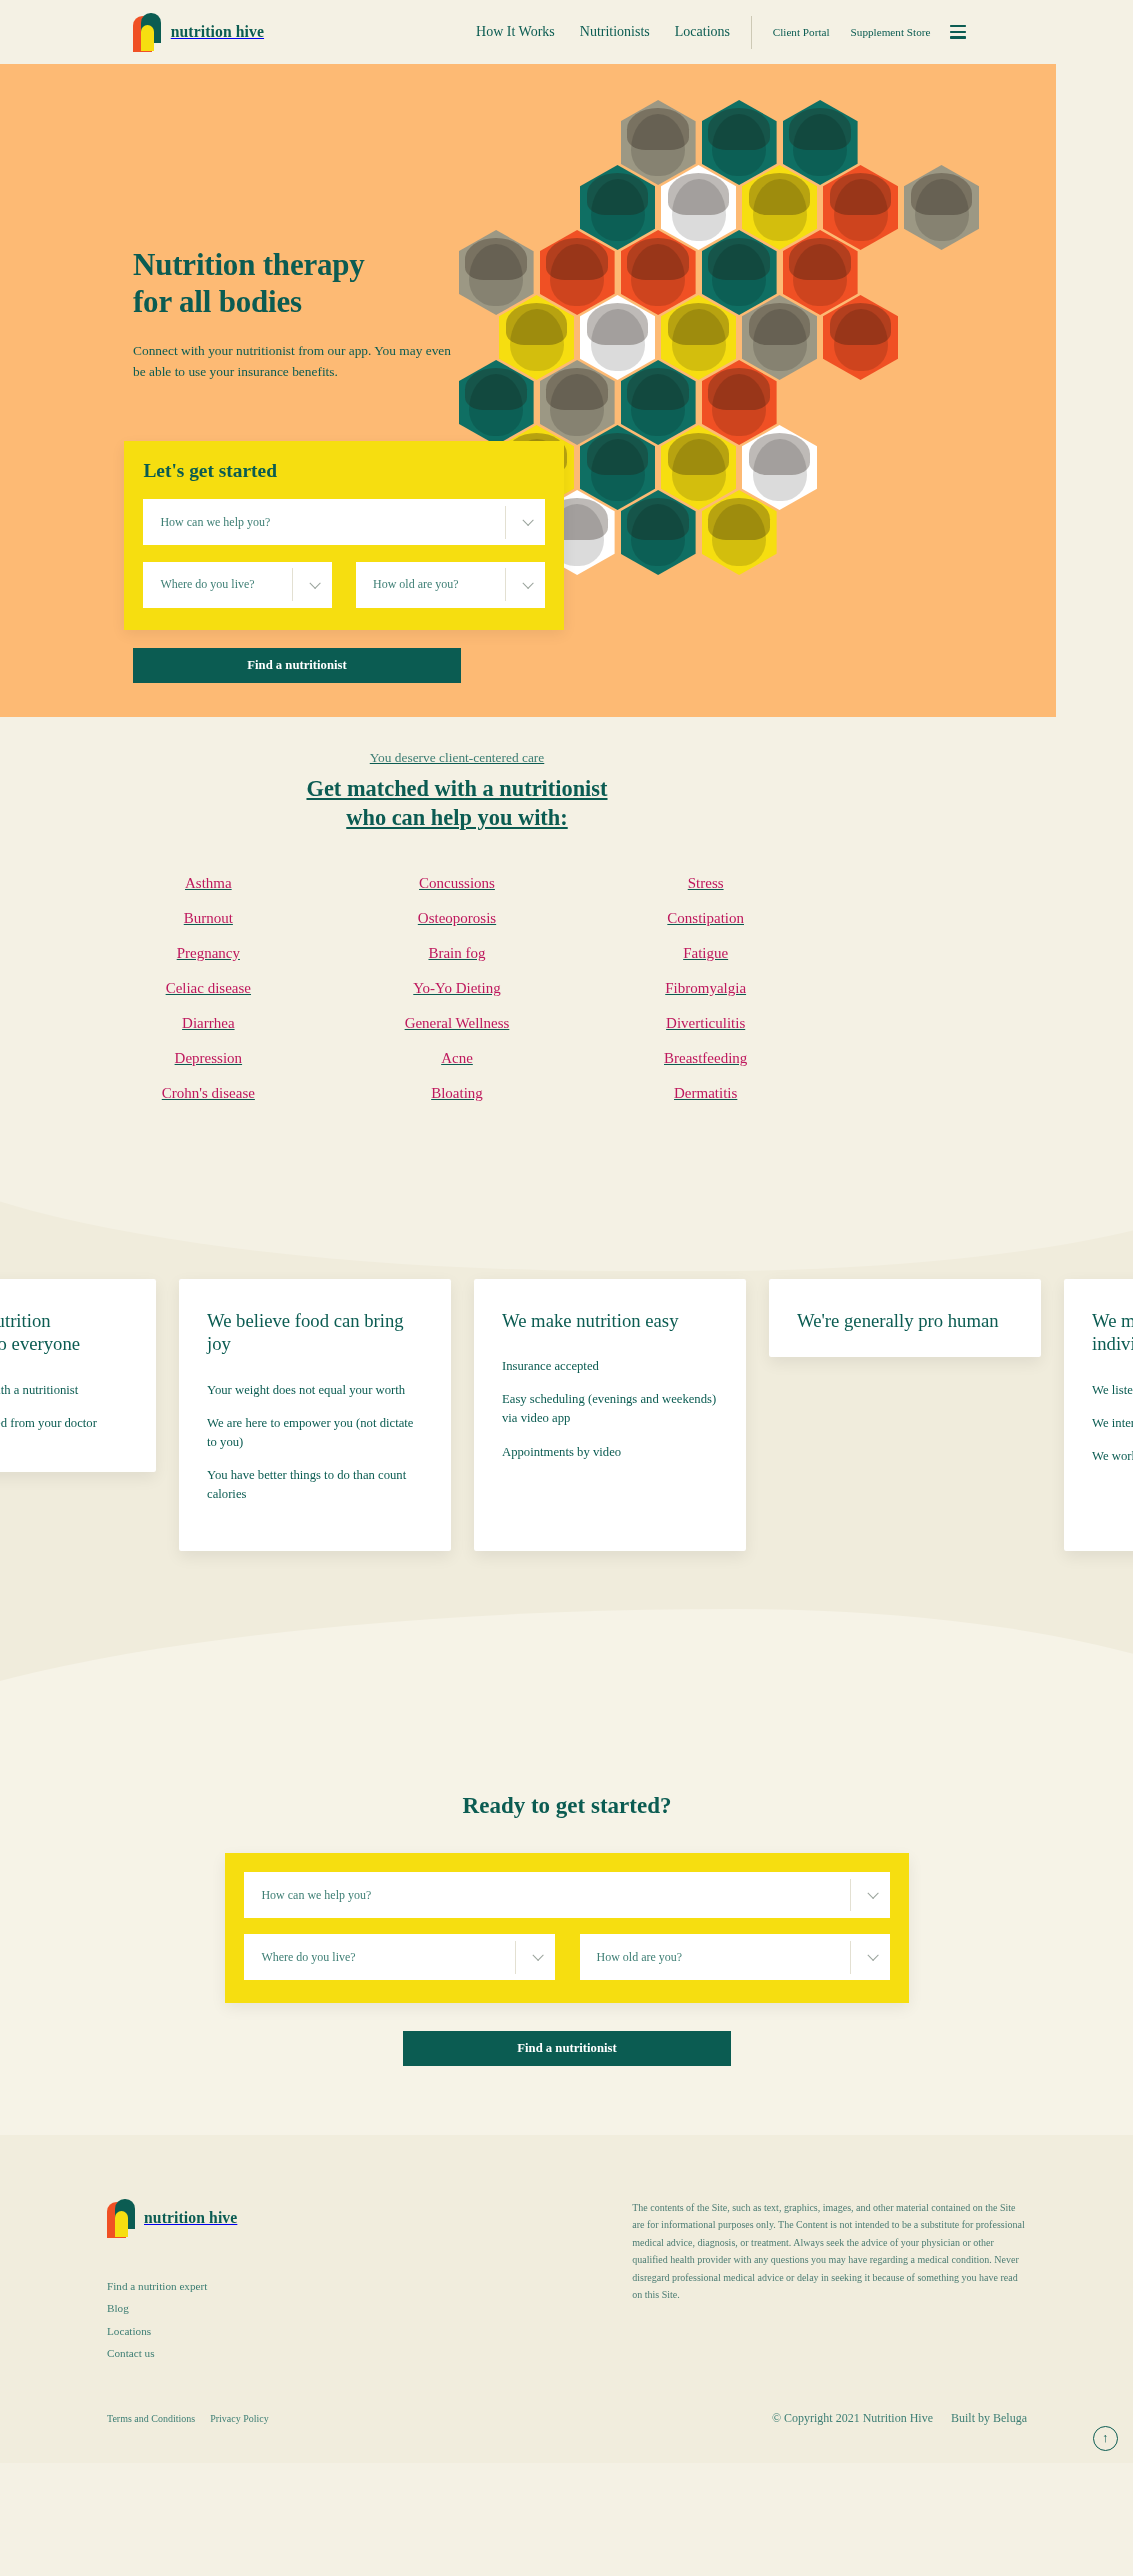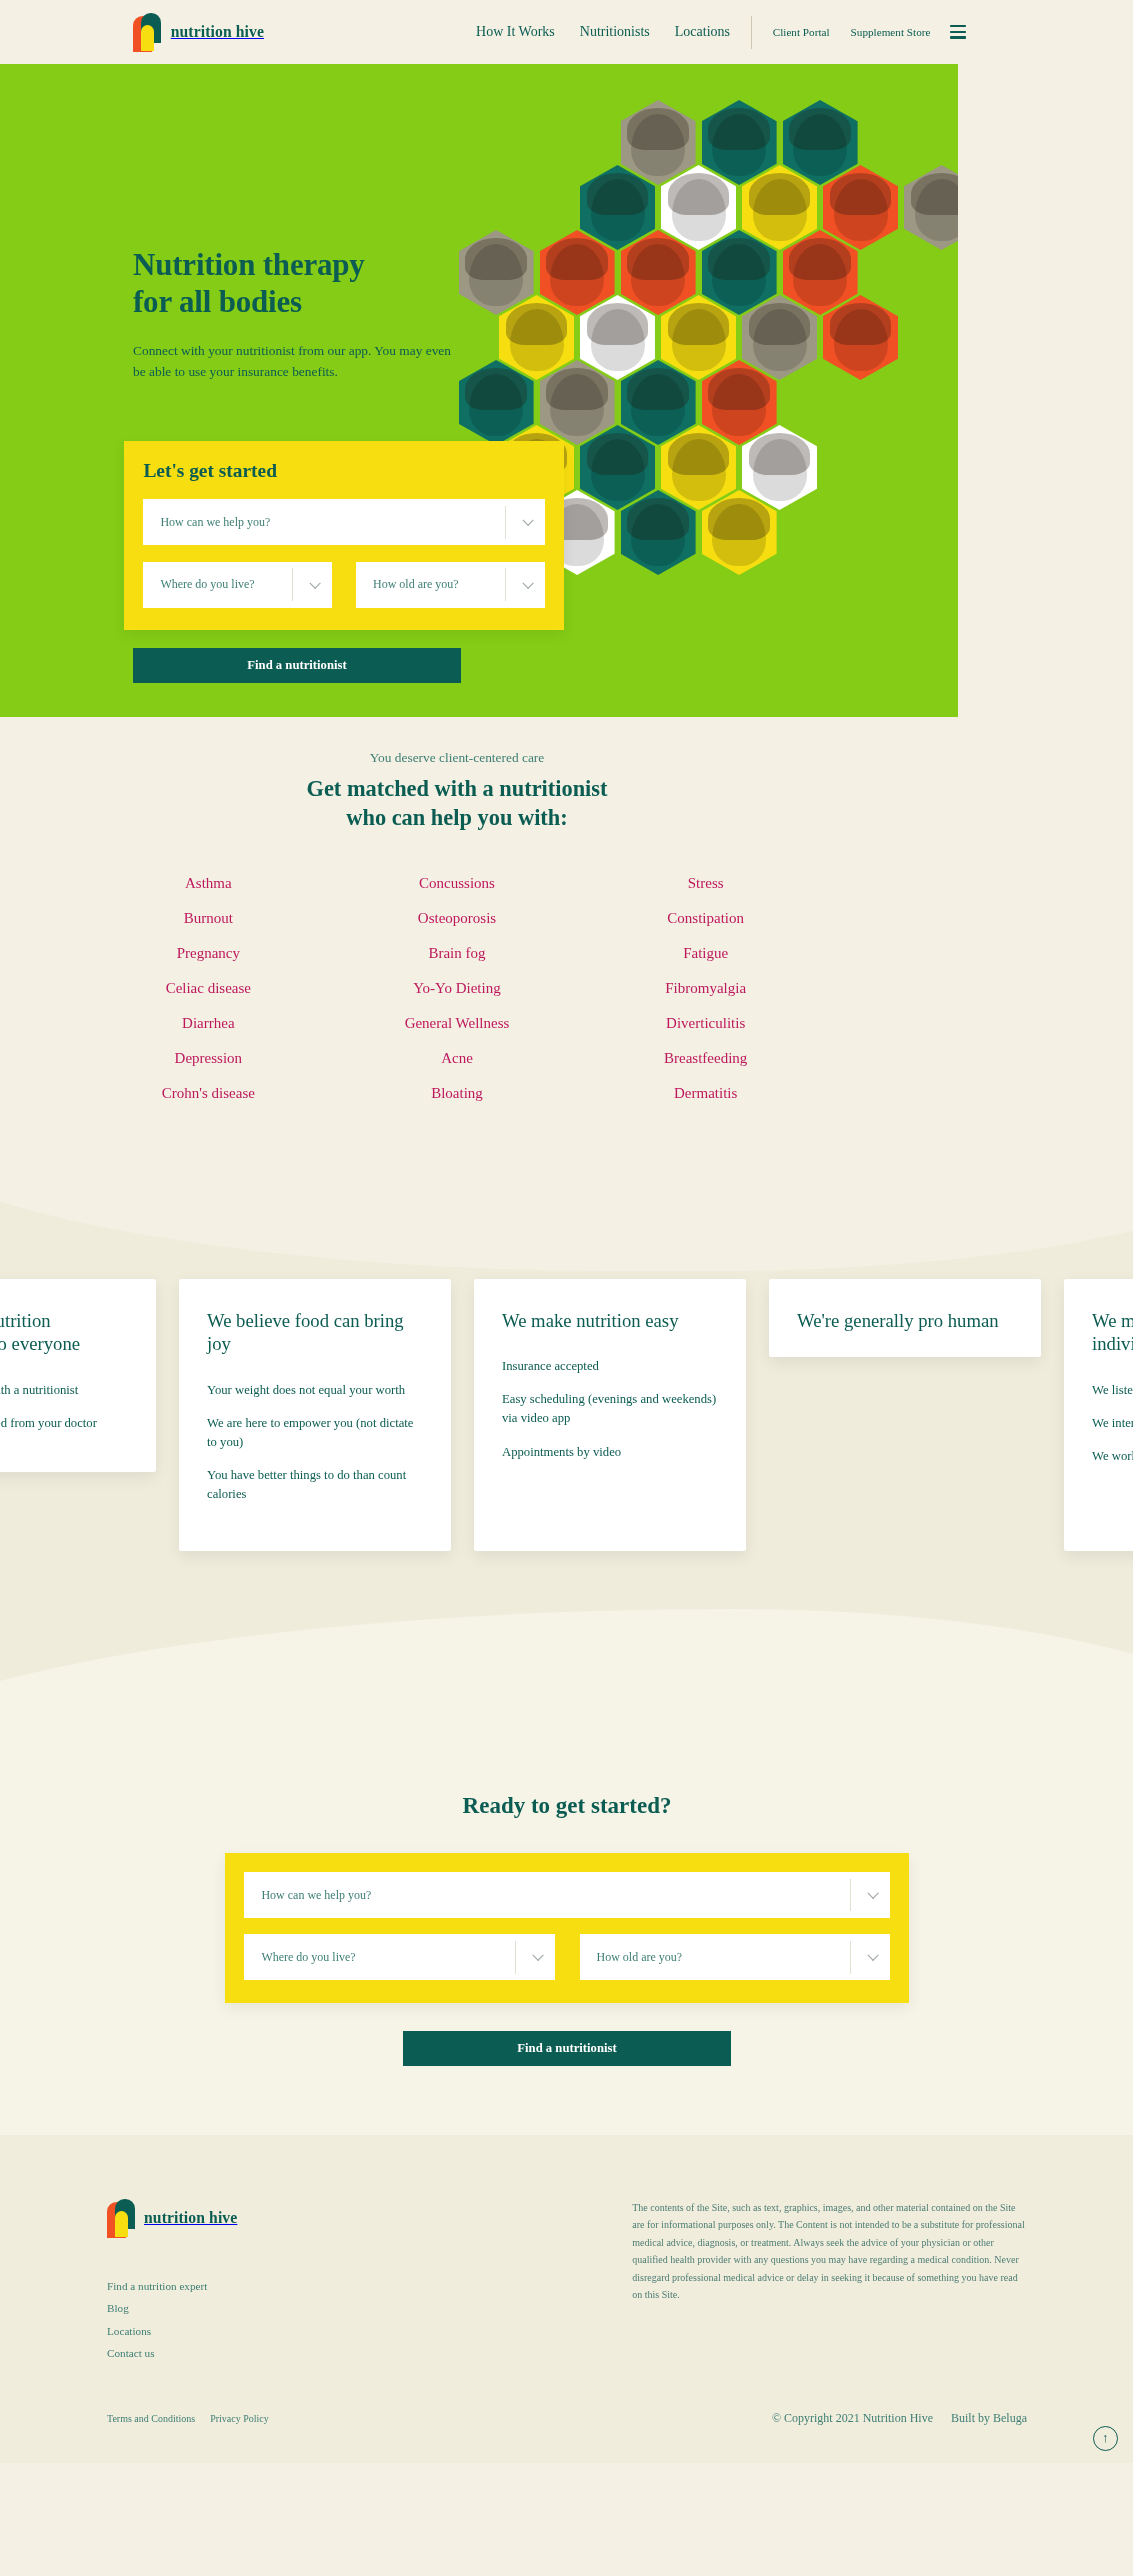--- a/index.html
+++ b/index.html
@@ -43,21 +43,21 @@
   .nav-main { display: flex; align-items: center; gap: 25px; margin-left: 212px; }
   .nav-main a { font-size: 14px; color: #0b5c52; text-decoration: none; text-align: center; }
   .nav-divider { width: 0.7px; height: 33px; background: #cdc9b5; margin: 0 21px; }
   .nav-sec { display: flex; align-items: center; gap: 21px; }
   .nav-sec a { font-size: 11.2px; color: #0b5c52; text-decoration: none; }
   .hamburger { width: 16.4px; height: 13.4px; margin-left: 19.4px; display: flex;
                flex-direction: column; justify-content: space-between; cursor: pointer; }
   .hamburger span { display: block; height: 2.2px; background: #0b5c52; border-radius: 0.7px; }
 
   
-  .hero { position: relative; width: 958px; height: 653px; background: #84cc16; overflow: hidden; }
+  .hero { position: relative; width: 1056px; height: 653px; background: #fdba74; overflow: hidden; }
   .hero-copy { position: absolute; left: 133px; top: 183px; width: 321px; z-index: 20; }
   .hero-title { font-size: 31px; line-height: 1.18; font-weight: bold; color: #0b5c52; letter-spacing: -0.2px; }
   .hero-sub { margin-top: 21px; font-size: 13.4px; line-height: 1.55; color: #0b5c52; }
 
   .lead-card {
     position: absolute; left: 124px; top: 377px; width: 440px;
     background: #f6de10; padding: 19.4px 19.4px 22.4px 19.4px; z-index: 25;
     box-shadow: 0 4.5px 13.4px rgba(0,0,0,.07);
   }
   .lead-card h3 { font-size: 19.4px; font-weight: bold; color: #0b5c52; margin-bottom: 17px; }
@@ -103,21 +103,21 @@
   .hx-teal { background: #0f6f63; }
   .hx-orange { background: #f05024; }
   .hx-yellow { background: #f6de10; }
   .hx-white { background: #ffffff; }
   .hx-gray { background: #9c9884; }
   .hx-empty { background: transparent; }
 
   
   .conditions {
     background: #f4f1e4; width: 914px; padding-top: 33px; padding-bottom: 52px;
-    text-align: center; position: relative; z-index: 5;
+    text-align: center; position: relative; z-index: 5; text-decoration: underline;
   }
   .cond-eyebrow { font-size: 13.4px; color: #3d7e74; margin-bottom: 7.5px; }
   .cond-title { font-size: 22.4px; font-weight: bold; line-height: 1.32; color: #0b5c52; }
   .cond-grid {
     margin: 33px auto 0 auto; width: 746px;
     display: grid; grid-template-columns: repeat(3, 1fr); row-gap: 0px;
   }
   .cond-grid a {
     display: block; font-size: 15px; color: #be185d;
     text-decoration: none; line-height: 35px;

